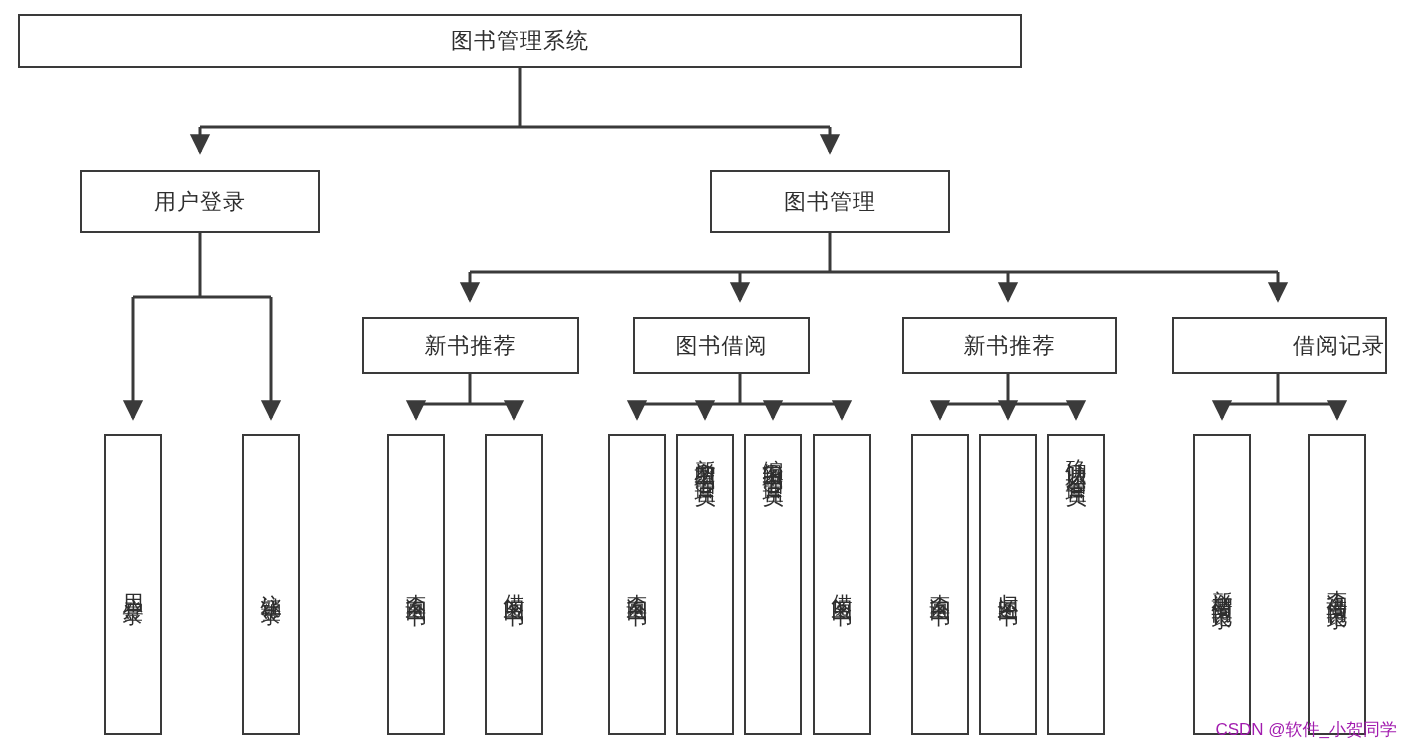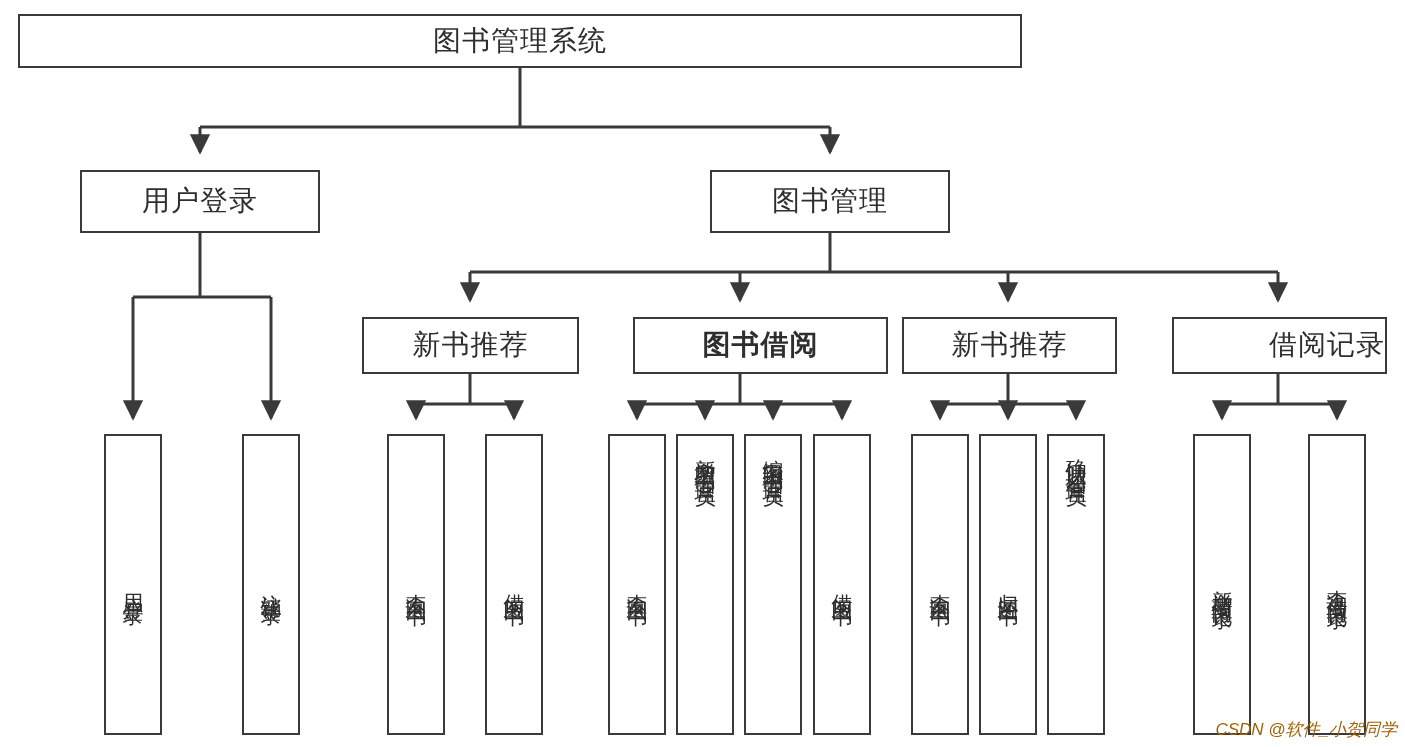--- a/index.html
+++ b/index.html
@@ -17,21 +17,21 @@
     position:absolute;
     box-sizing:border-box;
     background:#ffffff;
     border:2px solid #3a3a3a;
     display:flex;
     align-items:center;
     justify-content:center;
     color:#2b2b2b;
   }
   .node .label{
-    font-size:28px;
+    font-size:22px;
     line-height:1.15;
     letter-spacing:1px;
     white-space:nowrap;
     color:#2e2e2e;
   }
   
   .node.horiz .label{writing-mode:horizontal-tb;}
 
   
   .node.vert{
@@ -48,24 +48,23 @@
     white-space:nowrap;
   }
   
   .node.vert.center{align-items:center;padding-top:0;}
 
   #watermark{
     position:absolute;
     right:8px;
     bottom:6px;
     font-size:17px;
-    color:#a16207;
+    color:#a21caf;
     white-space:nowrap;
     user-select:none;
-    font-style:italic;
   }
 </style>
 </head>
 <body>
 
 <div id="canvas">
 
   <svg class="edges" viewBox="0 0 1405 747" xmlns="http://www.w3.org/2000/svg">
     <defs>
       <marker id="arrow" viewBox="0 0 12 12" refX="9.5" refY="6" markerWidth="7.5" markerHeight="7.5" orient="auto-start-reverse">
@@ -125,21 +124,21 @@
   </div>
 
   <div class="node horiz" style="left:362px;top:317px;width:217px;height:57px;">
     <span class="label">新书推荐</span>
   </div>
 
   <div class="node horiz" style="left:710px;top:170px;width:240px;height:63px;">
     <span class="label">图书管理</span>
   </div>
 
-  <div class="node horiz" style="left:633px;top:317px;width:255px;height:57px;font-weight:bold;">
+  <div class="node horiz" style="left:633px;top:317px;width:177px;height:57px;">
     <span class="label">图书借阅</span>
   </div>
 
   <div class="node horiz" style="left:902px;top:317px;width:215px;height:57px;">
     <span class="label">新书推荐</span>
   </div>
 
   <div class="node horiz" style="left:1172px;top:317px;width:215px;height:57px;justify-content:flex-end;">
     <span class="label">借阅记录</span>
   </div>

